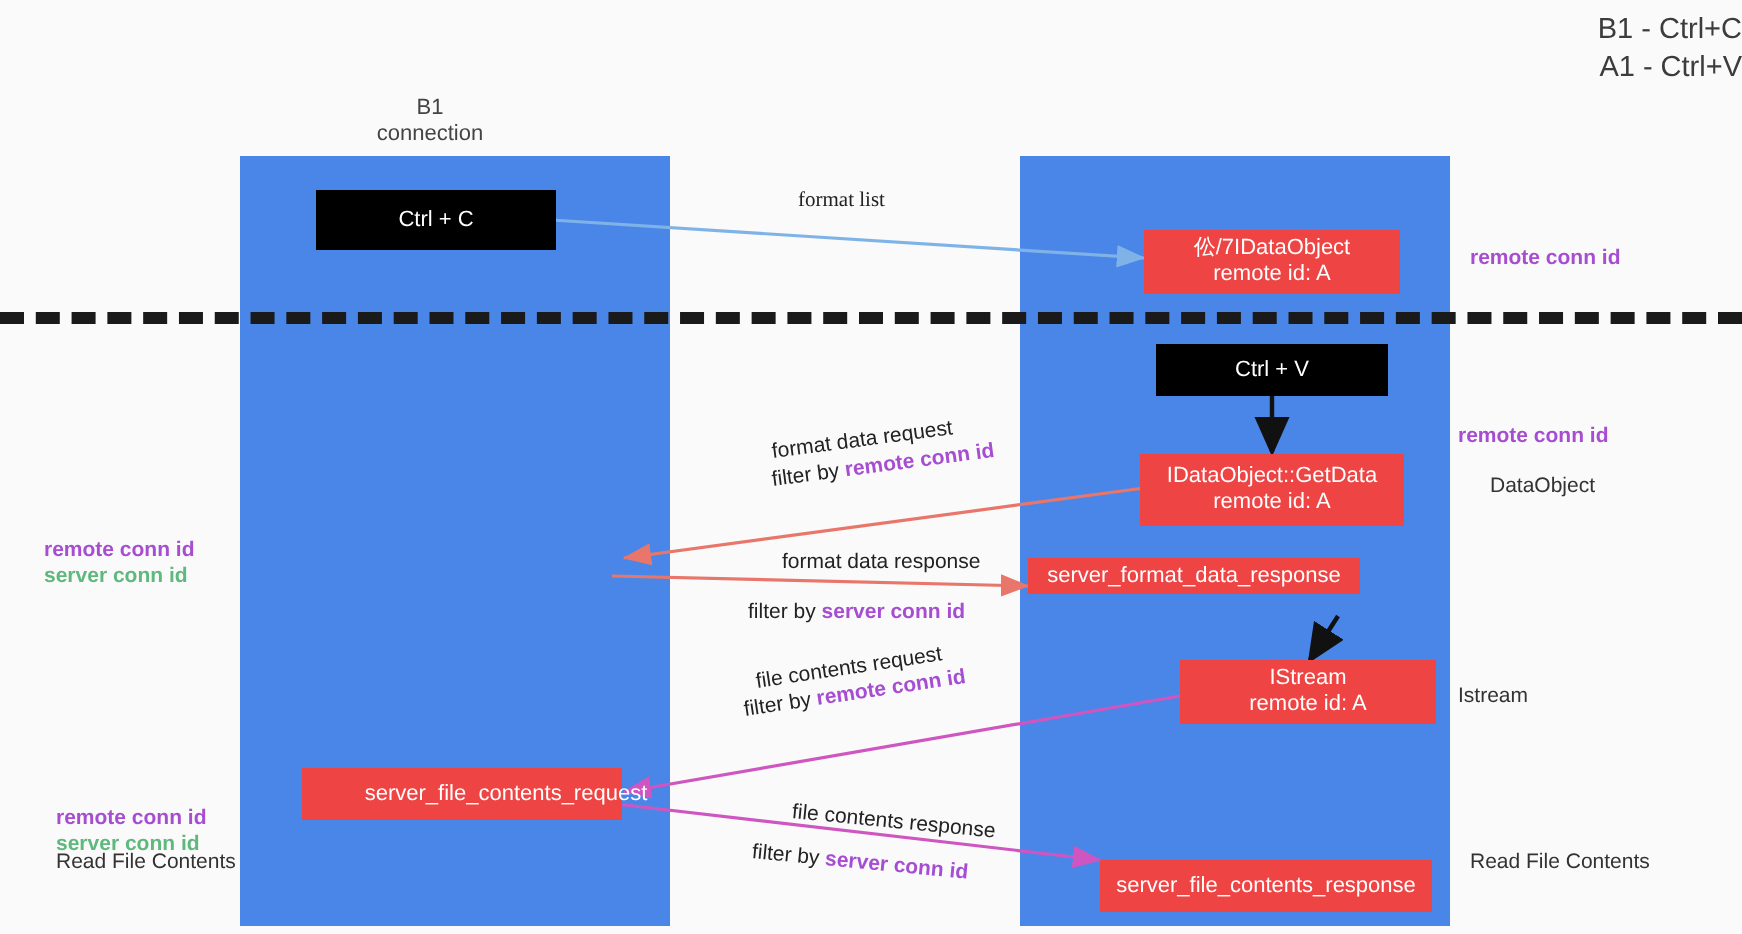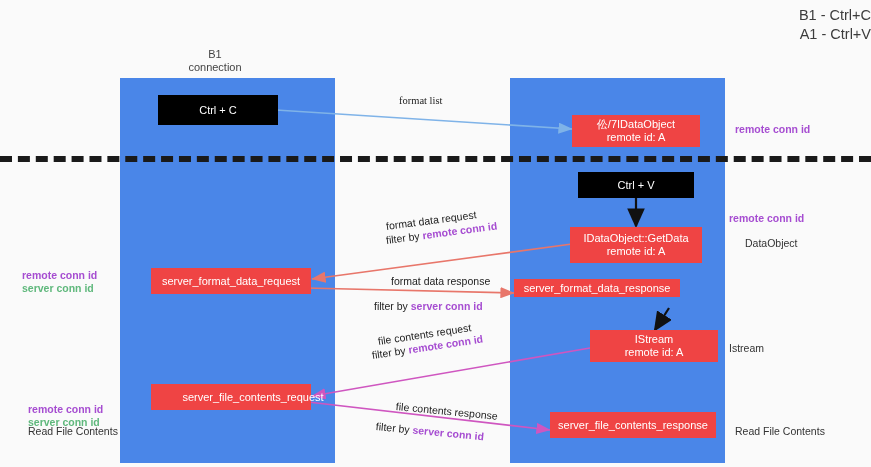--- a/index.html
+++ b/index.html
@@ -97,30 +97,29 @@
   <div class="node green" style="left:158px;top:95px;width:120px;height:30px;">Ctrl + C</div>
 
   <div class="node orange" style="left:572px;top:115px;width:128px;height:32px;">伀/7IDataObject
 remote id: A</div>
 
   <div class="node green" style="left:578px;top:172px;width:116px;height:26px;">Ctrl + V</div>
 
   <div class="node orange" style="left:570px;top:227px;width:132px;height:36px;">IDataObject::GetData
 remote id: A</div>
 
-  <div class="node orange" style="left:151px;top:268px;width:160px;height:26px;">server_format_data_request</div>
 
   <div class="node orange" style="left:514px;top:279px;width:166px;height:18px;">server_format_data_response</div>
 
   <div class="node orange" style="left:590px;top:330px;width:128px;height:32px;">IStream
 remote id: A</div>
 
   <div class="node orange" style="left:151px;top:384px;width:160px;height:26px;padding-left:48px;">server_file_contents_request</div>
 
-  <div class="node orange" style="left:550px;top:412px;width:166px;height:26px;">server_file_contents_response</div>
+  <div class="node orange" style="left:550px;top:430px;width:166px;height:26px;">server_file_contents_response</div>
 
   <div class="dashline"></div>
 
   <div class="edge-label" style="left:399px;top:94px;font-family:Liberation Serif, serif;">format list</div>
 
   <div class="edge-label slanted-a" style="left:386px;top:219px;">format data request</div>
   <div class="edge-label slanted-a" style="left:386px;top:233px;"><span>filter by </span><span class="purple">remote conn id</span></div>
 
   <div class="edge-label" style="left:391px;top:274px;">format data response</div>
   <div class="edge-label" style="left:374px;top:299px;"><span>filter by </span><span class="purple">server conn id</span></div>

